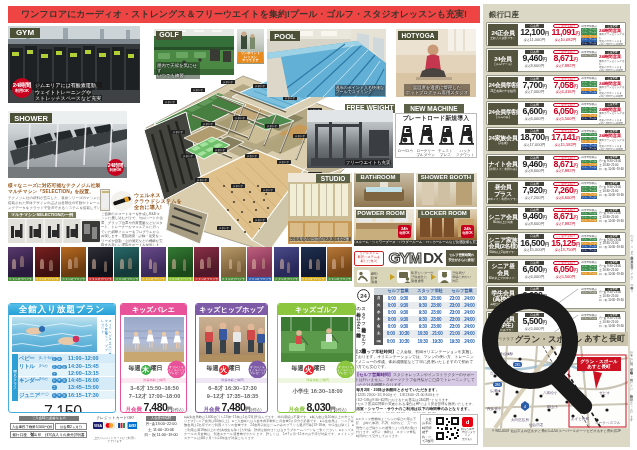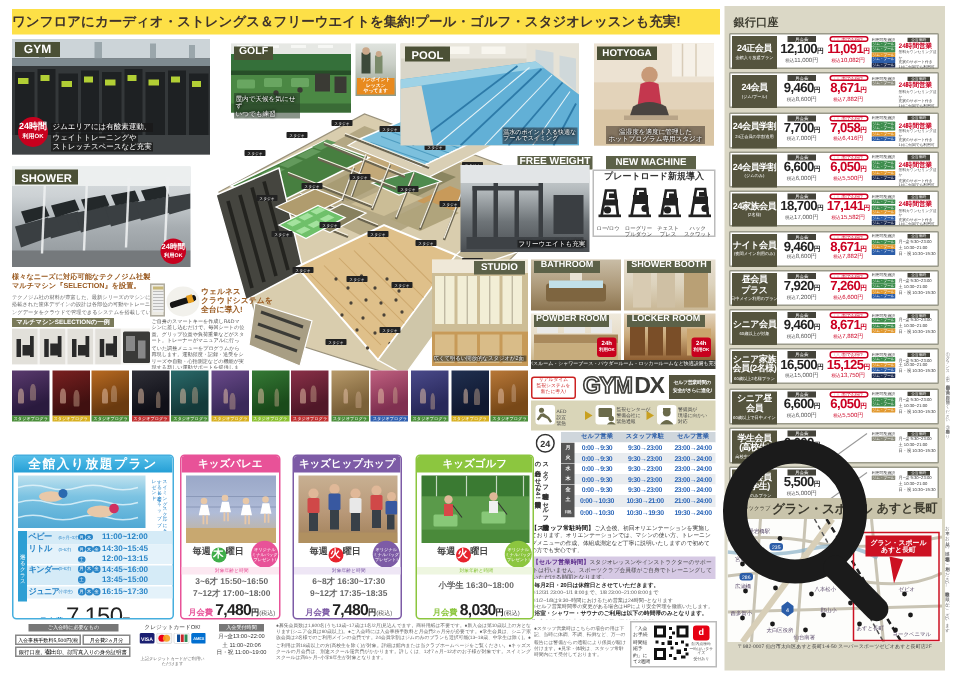--- a/index.html
+++ b/index.html
@@ -7,21 +7,21 @@
 #page{position:relative;width:637px;height:450px;background:#fff;overflow:hidden;font-family:"Liberation Sans",sans-serif;font-size:6px;line-height:1.2}
 .ab{position:absolute}
 .lbl{position:absolute;background:#4b5036;color:#fff;font-weight:bold;display:flex;align-items:center;justify-content:center}
 .cap{position:absolute;color:#fff;line-height:1.15;text-shadow:0 0 2px #000,0 0 2px #000}
 .badge24{position:absolute;background:#c8001e;border-radius:50%;color:#fff;display:flex;flex-direction:column;align-items:center;justify-content:center;font-weight:bold}
 </style>
 </head>
 <body>
 <div id="page">
 
-<div class="ab" style="left:8px;top:6px;width:472px;height:17px;background:#fde047;display:flex;align-items:center;">
+<div class="ab" style="left:8px;top:6px;width:472px;height:17px;background:#ef4444;display:flex;align-items:center;justify-content:center">
  <span style="font-size:9px;font-weight:bold;color:#40342c;white-space:nowrap">ワンフロアにカーディオ・ストレングス＆フリーウエイトを集約!プール・ゴルフ・スタジオレッスンも充実!</span>
 </div>
 
 <div class="ab" style="left:483px;top:4px;width:147px;height:443px;background:#dbd8c6"></div>
 
 <div class="ab" style="left:489px;top:10px;font-size:7.5px;font-weight:bold;color:#403f33">銀行口座</div>
 <div class="ab" style="left:486px;top:22.0px;width:140px;height:24.0px;background:#fff;border:0.5px solid #9a9a8a;border-radius:1px">
       <div class="ab" style="left:1px;top:1px;width:30px;height:22px;background:#55543e;color:#fff;display:flex;flex-direction:column;align-items:center;justify-content:center;text-align:center;overflow:hidden">
         <span style="font-size:6px;font-weight:bold;line-height:1.05;white-space:nowrap;letter-spacing:-0.3px">24正会員</span>
         <span style="font-size:2.8px;margin-top:1px;white-space:nowrap">全館入り放題プラン</span>

